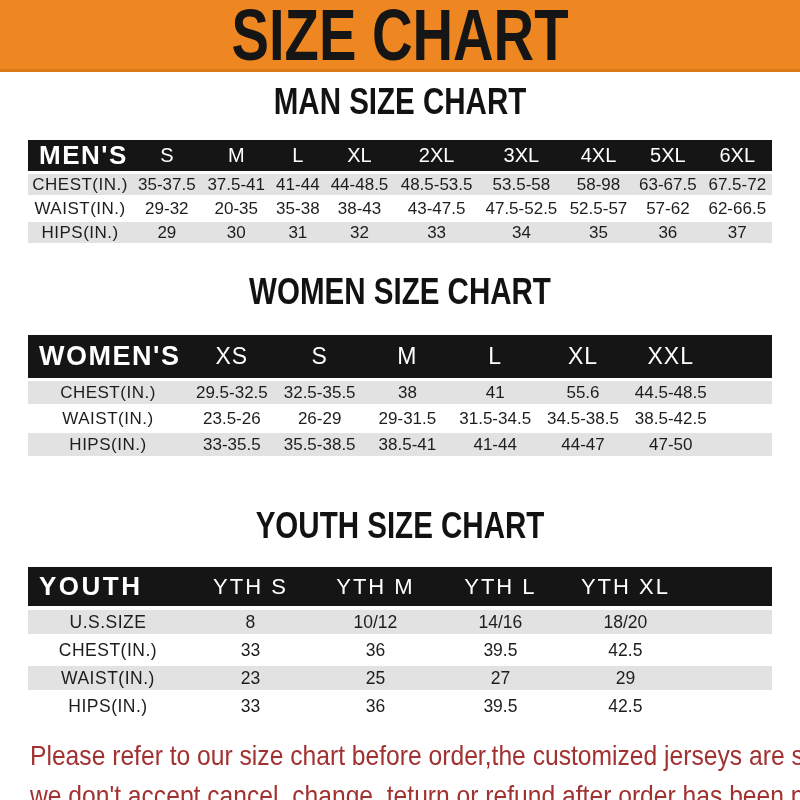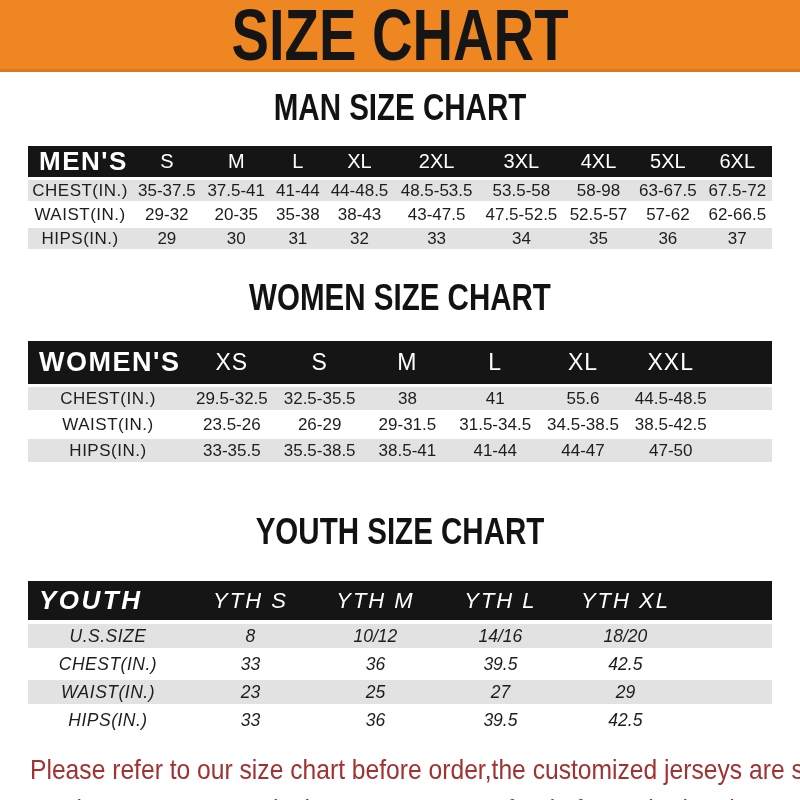--- a/index.html
+++ b/index.html
@@ -26,31 +26,31 @@
     font-size:72px;font-weight:700;color:#151515;line-height:66px;
     display:inline-block;transform:scaleX(0.78);transform-origin:center;
     white-space:nowrap;letter-spacing:0px;
   }
   
   h2{margin:0;text-align:center;font-weight:800;color:#121212;}
   h2 .cond{
     display:inline-block;transform:scaleX(0.82);transform-origin:center;
     white-space:nowrap;font-size:36px;letter-spacing:0px;
   }
-  .sec-men h2{margin-top:15px;}
+  .sec-men h2{margin-top:9px;}
   .sec-women h2{margin-top:25px;}
   .sec-youth h2{margin-top:46px;}
   
   table.size-table{
     width:744px;margin:0 auto;border-collapse:separate;border-spacing:0 3px;
     table-layout:fixed;
   }
   table.t-men{table-layout:auto;margin-top:14px;}
   table.t-women{margin-top:19px;}
-  table.t-youth{margin-top:24px;border-spacing:0 4px;font-style:italic;}
+  table.t-youth{margin-top:16px;border-spacing:0 4px;}
   thead th{
     background:var(--header_black);color:#fff;font-weight:normal;
     white-space:nowrap;padding:0 2px;text-align:center;
   }
   th.head-label{
     text-align:left;padding-left:11px;font-weight:bold;letter-spacing:1.5px;
   }
   .t-men   thead th{height:31px;font-size:20px;}
   .t-men   th.head-label{font-size:26px;}
   .t-women thead th{height:43px;font-size:23px;letter-spacing:1px;}

